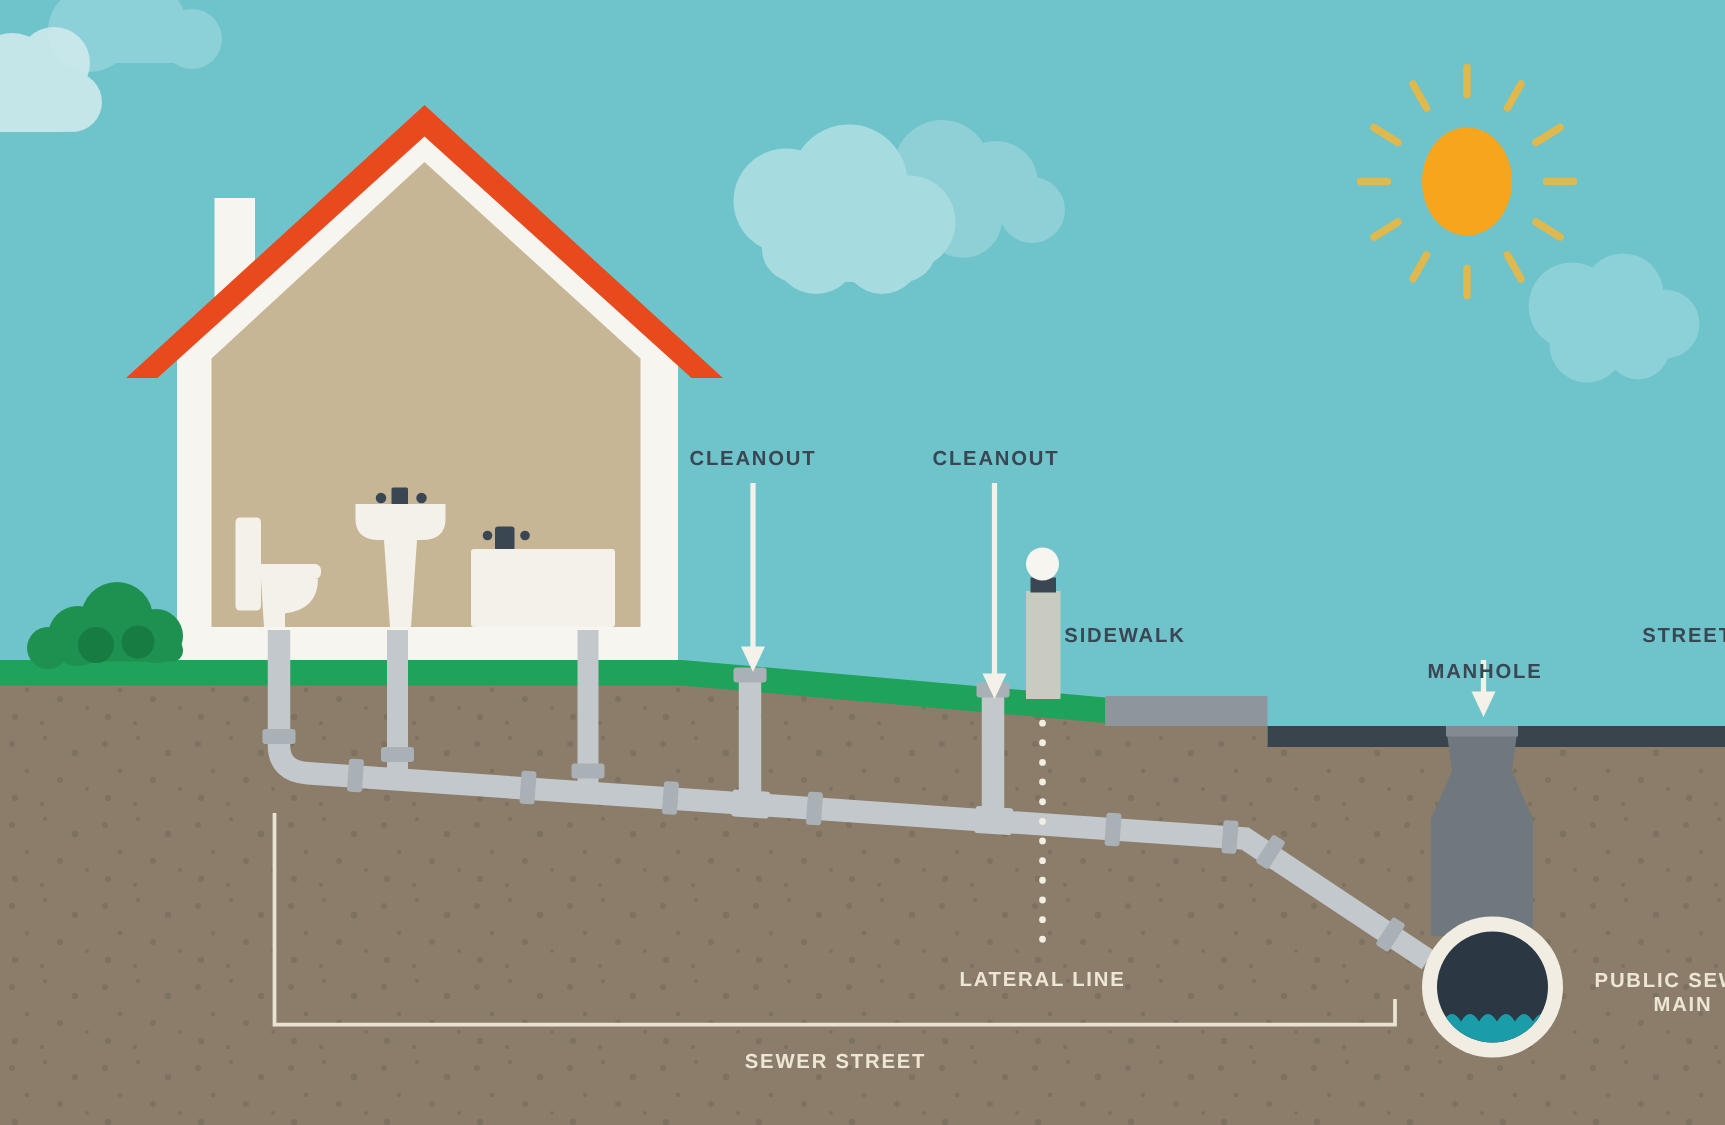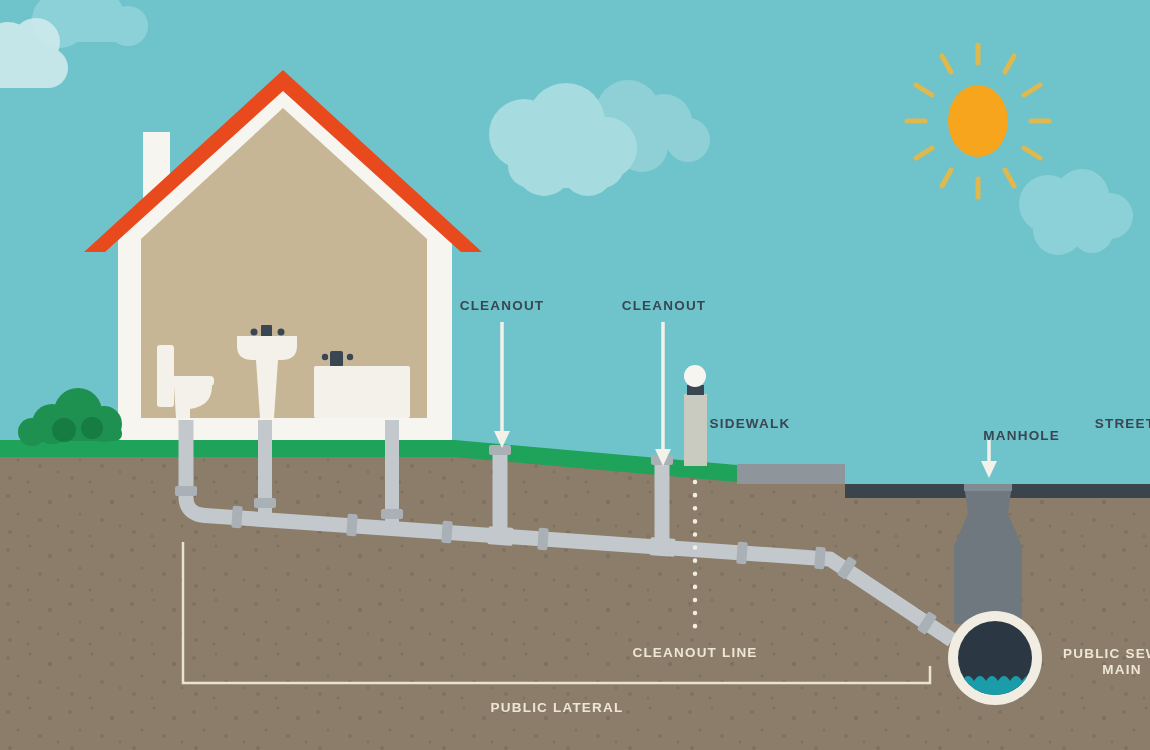--- a/index.html
+++ b/index.html
@@ -214,22 +214,22 @@
       <polygon points="981,461 997,461 989,478" stroke="none"></polygon>
     </g>
   </svg>
 
   <div class="lbl lbl-dark" style="left:432px;top:298px;width:140px;">CLEANOUT</div>
 
   <div class="lbl lbl-dark" style="left:594px;top:298px;width:140px;">CLEANOUT</div>
 
   <div class="lbl lbl-dark" style="left:680px;top:416px;width:140px;">SIDEWALK</div>
 
-  <div class="lbl lbl-dark" style="left:920px;top:428px;width:140px;text-align:right;">MANHOLE</div>
+  <div class="lbl lbl-dark" style="left:920px;top:440px;width:140px;">MANHOLE</div>
 
   <div class="lbl lbl-dark" style="left:1055px;top:416px;width:140px;">STREET</div>
 
-  <div class="lbl lbl-light" style="left:610px;top:645px;width:170px;">CLEANOUT LINE</div>
-
-  <div class="lbl lbl-light" style="left:467px;top:700px;width:180px;">PUBLIC LATERAL</div>
+  <div class="lbl lbl-light" style="left:610px;top:645px;width:170px;">LATERAL LINE</div>
+
+  <div class="lbl lbl-light" style="left:467px;top:700px;width:180px;">SEWER STREET</div>
 
   <div class="lbl lbl-light lbl-wrap" style="left:1058px;top:646px;width:128px;">PUBLIC SEWER MAIN</div>
 </div>
 
 </body></html>

